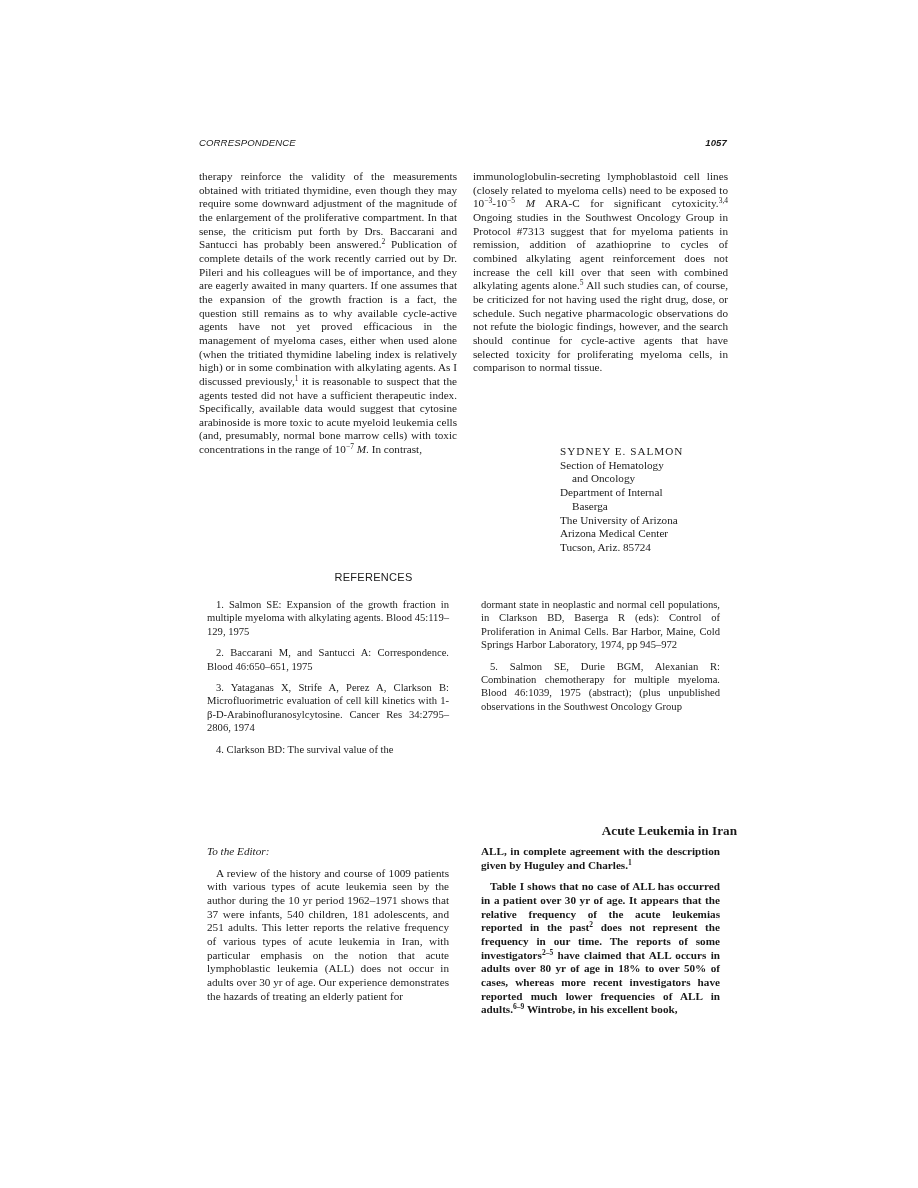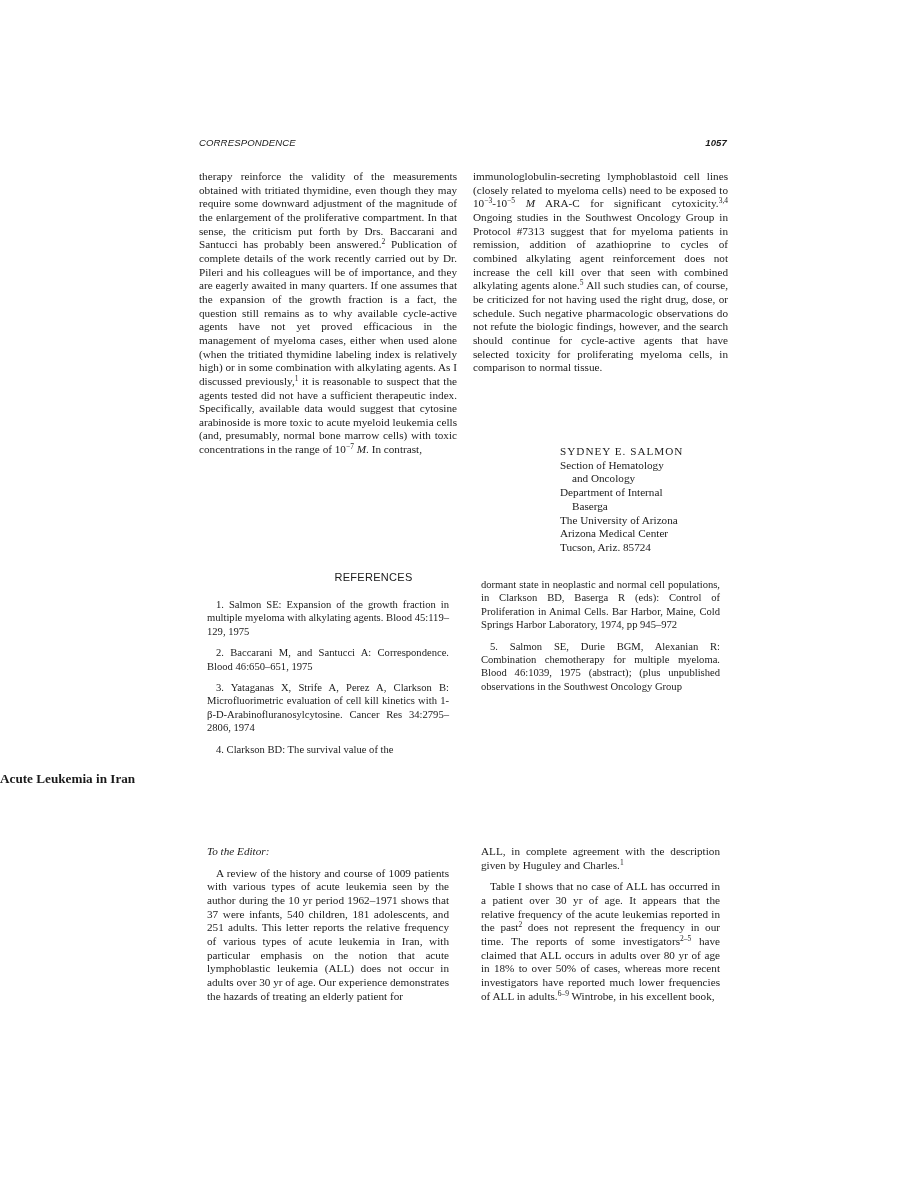--- a/index.html
+++ b/index.html
@@ -16,21 +16,21 @@
   .col p { margin: 8px; }
   .col .indent { text-indent: 9px; }
   sup { font-size: 7.5px; line-height: 0; vertical-align: 4px; }
   .sig { position: absolute; left: 560px; top: 445px; font-size: 11.2px; line-height: 13.7px; }
   .sig .name { letter-spacing: 1px; font-size: 11.2px; }
   .sig .cont { padding-left: 12px; }
   .refs-title { position: absolute; top: 571px; left: 0; width: 747px; text-align: center;
                 font-family: "Liberation Sans", "DejaVu Sans", sans-serif; font-size: 11px;
                 letter-spacing: 0.3px; }
   .refs { font-size: 10.6px; line-height: 13.4px; }
-  .article-title { position: absolute; top: 771px; left: 0; width: 737px; text-align: left;
+  .article-title { position: absolute; top: 823px; left: 0; width: 737px; text-align: right;
                    font-weight: bold; font-size: 13.2px; }
   .salutation { font-style: italic; }
 </style>
 </head>
 <body>
 
 <div class="page">
 
   <div class="running-head">
     <span class="section">CORRESPONDENCE</span>
@@ -51,29 +51,29 @@
     <div>Tucson, Ariz. 85724</div>
   </div>
 
   <div class="refs-title">REFERENCES</div>
   <div class="col refs" style="left:199px; top:590px;">
       <p class="indent">1. Salmon SE: Expansion of the growth fraction in multiple myeloma with alkylating agents. Blood 45:119–129, 1975</p>
       <p class="indent">2. Baccarani M, and Santucci A: Correspondence. Blood 46:650–651, 1975</p>
       <p class="indent">3. Yataganas X, Strife A, Perez A, Clarkson B: Microfluorimetric evaluation of cell kill kinetics with 1-β-D-Arabinofluranosylcytosine. Cancer Res 34:2795–2806, 1974</p>
       <p class="indent">4. Clarkson BD: The survival value of the</p>
     </div>
-  <div class="col refs" style="left:473px; top:570px; width:255px;">
+  <div class="col refs" style="left:473px; top:590px; width:255px;">
       <p>dormant state in neoplastic and normal cell populations, in Clarkson BD, Baserga R (eds): Control of Proliferation in Animal Cells. Bar Harbor, Maine, Cold Springs Harbor Laboratory, 1974, pp 945–972</p>
       <p class="indent">5. Salmon SE, Durie BGM, Alexanian R: Combination chemotherapy for multiple myeloma. Blood 46:1039, 1975 (abstract); (plus unpublished observations in the Southwest Oncology Group</p>
     </div>
 
   <div class="article-title">Acute Leukemia in Iran</div>
 
   <div class="col" style="left:199px; top:837px;">
     <p class="salutation">To the Editor:</p>
     <p class="indent">A review of the history and course of 1009 patients with various types of acute leukemia seen by the author during the 10 yr period 1962–1971 shows that 37 were infants, 540 children, 181 adolescents, and 251 adults. This letter reports the relative frequency of various types of acute leukemia in Iran, with particular emphasis on the notion that acute lymphoblastic leukemia (ALL) does not occur in adults over 30 yr of age. Our experience demonstrates the hazards of treating an elderly patient for</p>
   </div>
-  <div class="col" style="left:473px; top:837px; width:255px;">
+  <div class="col" style="left:473px; top:837px; width:255px;font-weight:bold;">
       <p>ALL, in complete agreement with the description given by Huguley and Charles.<sup>1</sup></p>
       <p class="indent">Table I shows that no case of ALL has occurred in a patient over 30 yr of age. It appears that the relative frequency of the acute leukemias reported in the past<sup>2</sup> does not represent the frequency in our time. The reports of some investigators<sup>2–5</sup> have claimed that ALL occurs in adults over 80 yr of age in 18% to over 50% of cases, whereas more recent investigators have reported much lower frequencies of ALL in adults.<sup>6–9</sup> Wintrobe, in his excellent book,</p>
     </div>
 
 </div>
 
 </body></html>

